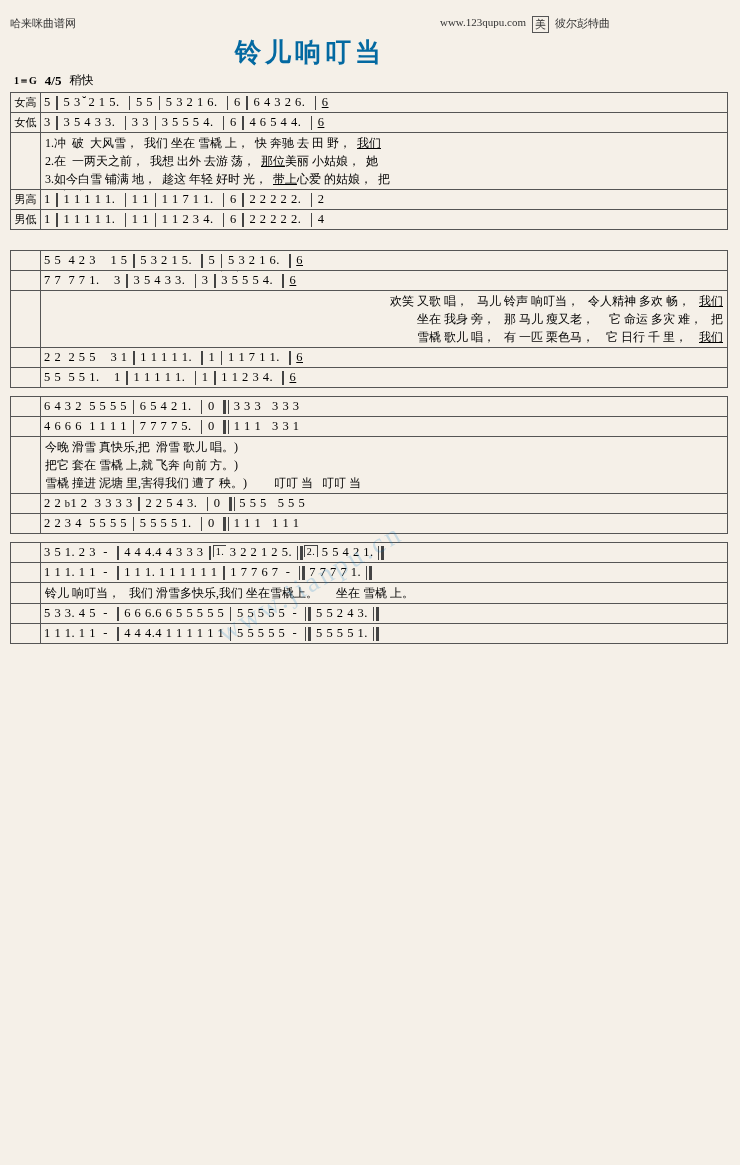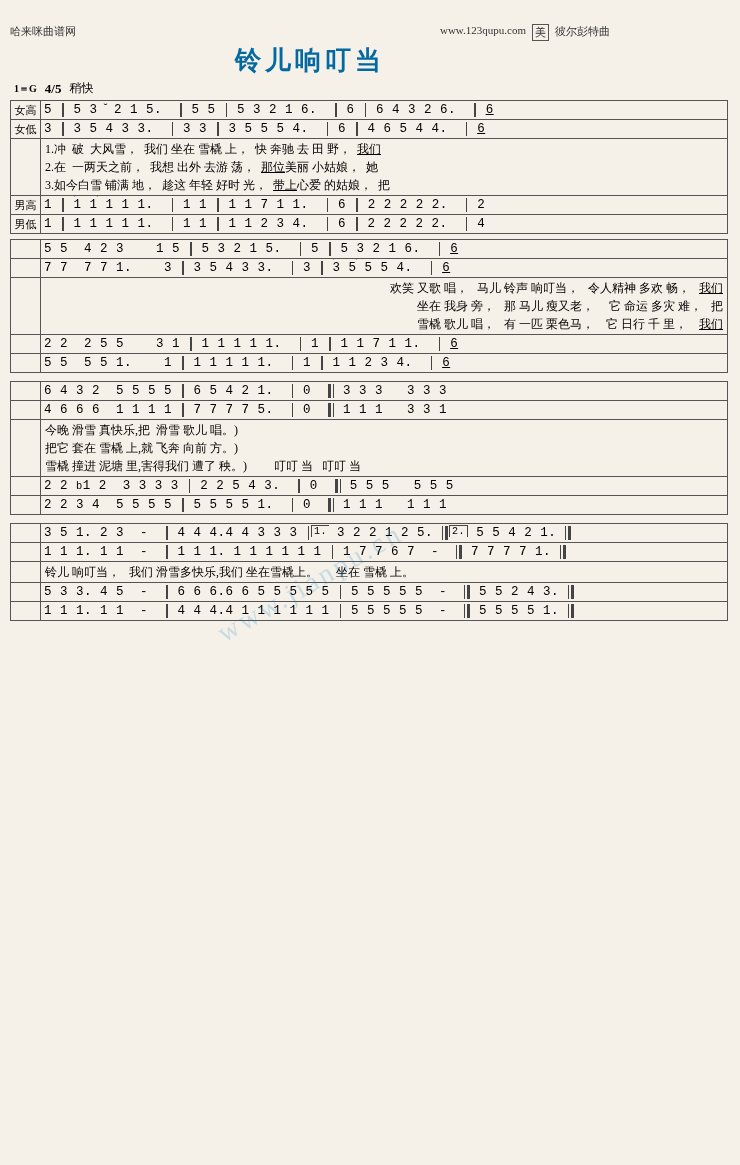--- a/index.html
+++ b/index.html
@@ -8,21 +8,21 @@
       font-family: 'SimSun', 'STSong', serif;
       width: 740px;
       min-height: 1165px;
       position: relative;
       overflow-x: hidden;
     }
     .page {
       width: 620px;
       min-height: 1165px;
       background: #f5f0e8;
-      padding: 24px 10px;
+      padding: 16px 10px;
       position: relative;
     }
     .header {
       display: flex;
       justify-content: space-between;
       align-items: flex-start;
       margin-bottom: 2px;
     }
     .title-block {
       text-align: center;
@@ -74,21 +74,21 @@
       flex: 1;
       padding: 2px 3px;
       font-size: 12.5px;
       font-family: 'SimSun', monospace;
       display: flex;
       align-items: center;
       white-space: nowrap;
       overflow: hidden;
     }
     .music-notation {
-      font-family: Liberation Mono, monospace;
+      font-family: Liberation Serif, serif;
       font-size: 12.5px;
       letter-spacing: 0.5px;
     }
     .ov { display: inline-block; position: relative; }
     .ov::after {
       content: '';
       position: absolute;
       top: -4px; left: 0; right: 0;
       height: 5px;
       border-top: 1.5px solid #333;
@@ -112,21 +112,21 @@
   <div class="title-block">
     <div class="main-title">铃儿响叮当</div>
   </div>
 
   <div style="display:flex;align-items:center;gap:8px;margin-bottom:3px;margin-left:4px;">
     <span style="font-size:10px;font-weight:bold;">1＝G</span>
     <span style="font-size:13px;font-weight:bold;">4/5</span>
     <span style="font-size:12px;">稍快</span>
   </div>
 
-  <div class="score-container" style="margin-bottom:5px;">
+  <div class="score-container" style="margin-bottom:20px;">
 
     <div class="score-row">
       <div class="row-label">女高</div>
       <div class="row-music music-notation">
         5&nbsp;<span style="display:inline-block;width:1.5px;height:14px;background:#444;vertical-align:middle;margin:0 2px;"></span>&nbsp;5 3&nbsp;<span style="display:inline-block;position:relative;top:-1px;">̆</span>&nbsp;2 1&nbsp;5.&nbsp;&nbsp;
         <span style="display:inline-block;width:1.5px;height:14px;background:#444;vertical-align:middle;margin:0 2px;"></span>&nbsp;5 5&nbsp;
         <span style="display:inline-block;width:1.5px;height:14px;background:#444;vertical-align:middle;margin:0 2px;"></span>&nbsp;5 3&nbsp;2 1&nbsp;6.&nbsp;&nbsp;
         <span style="display:inline-block;width:1.5px;height:14px;background:#444;vertical-align:middle;margin:0 2px;"></span>&nbsp;6&nbsp;
         <span style="display:inline-block;width:1.5px;height:14px;background:#444;vertical-align:middle;margin:0 2px;"></span>&nbsp;6 4&nbsp;3 2&nbsp;6.&nbsp;&nbsp;
         <span style="display:inline-block;width:1.5px;height:14px;background:#444;vertical-align:middle;margin:0 2px;"></span>&nbsp;<u>6</u>

